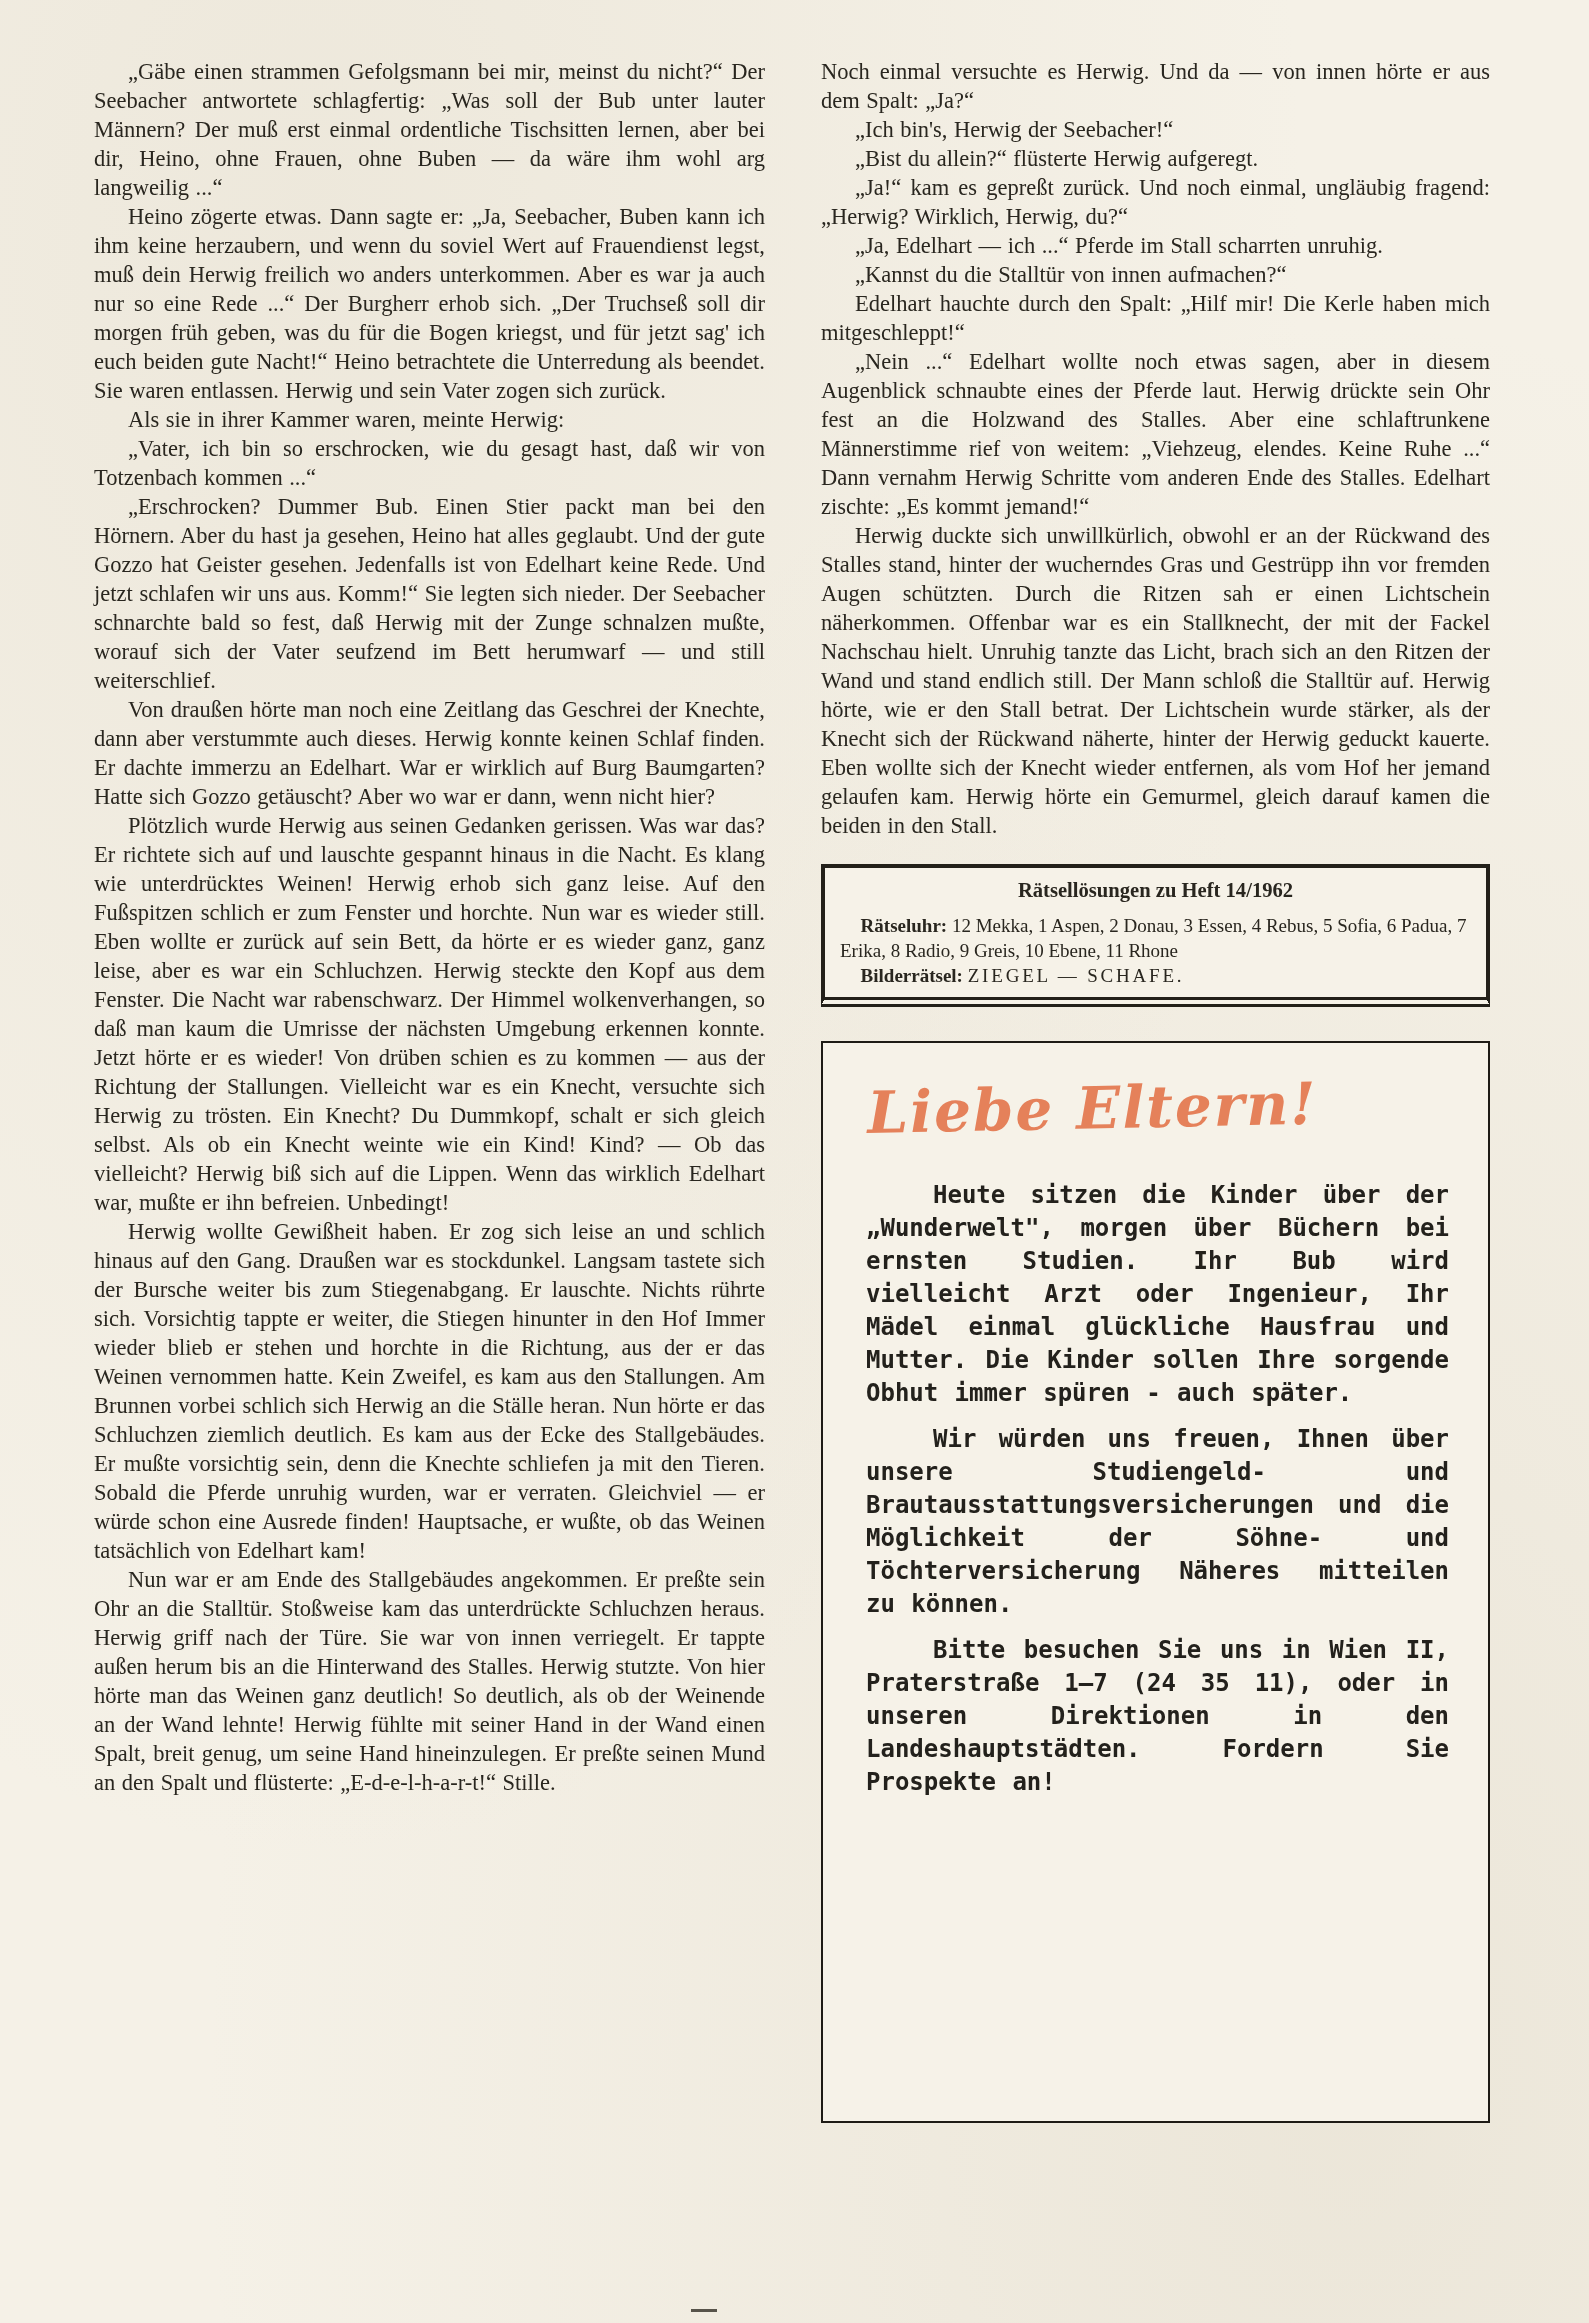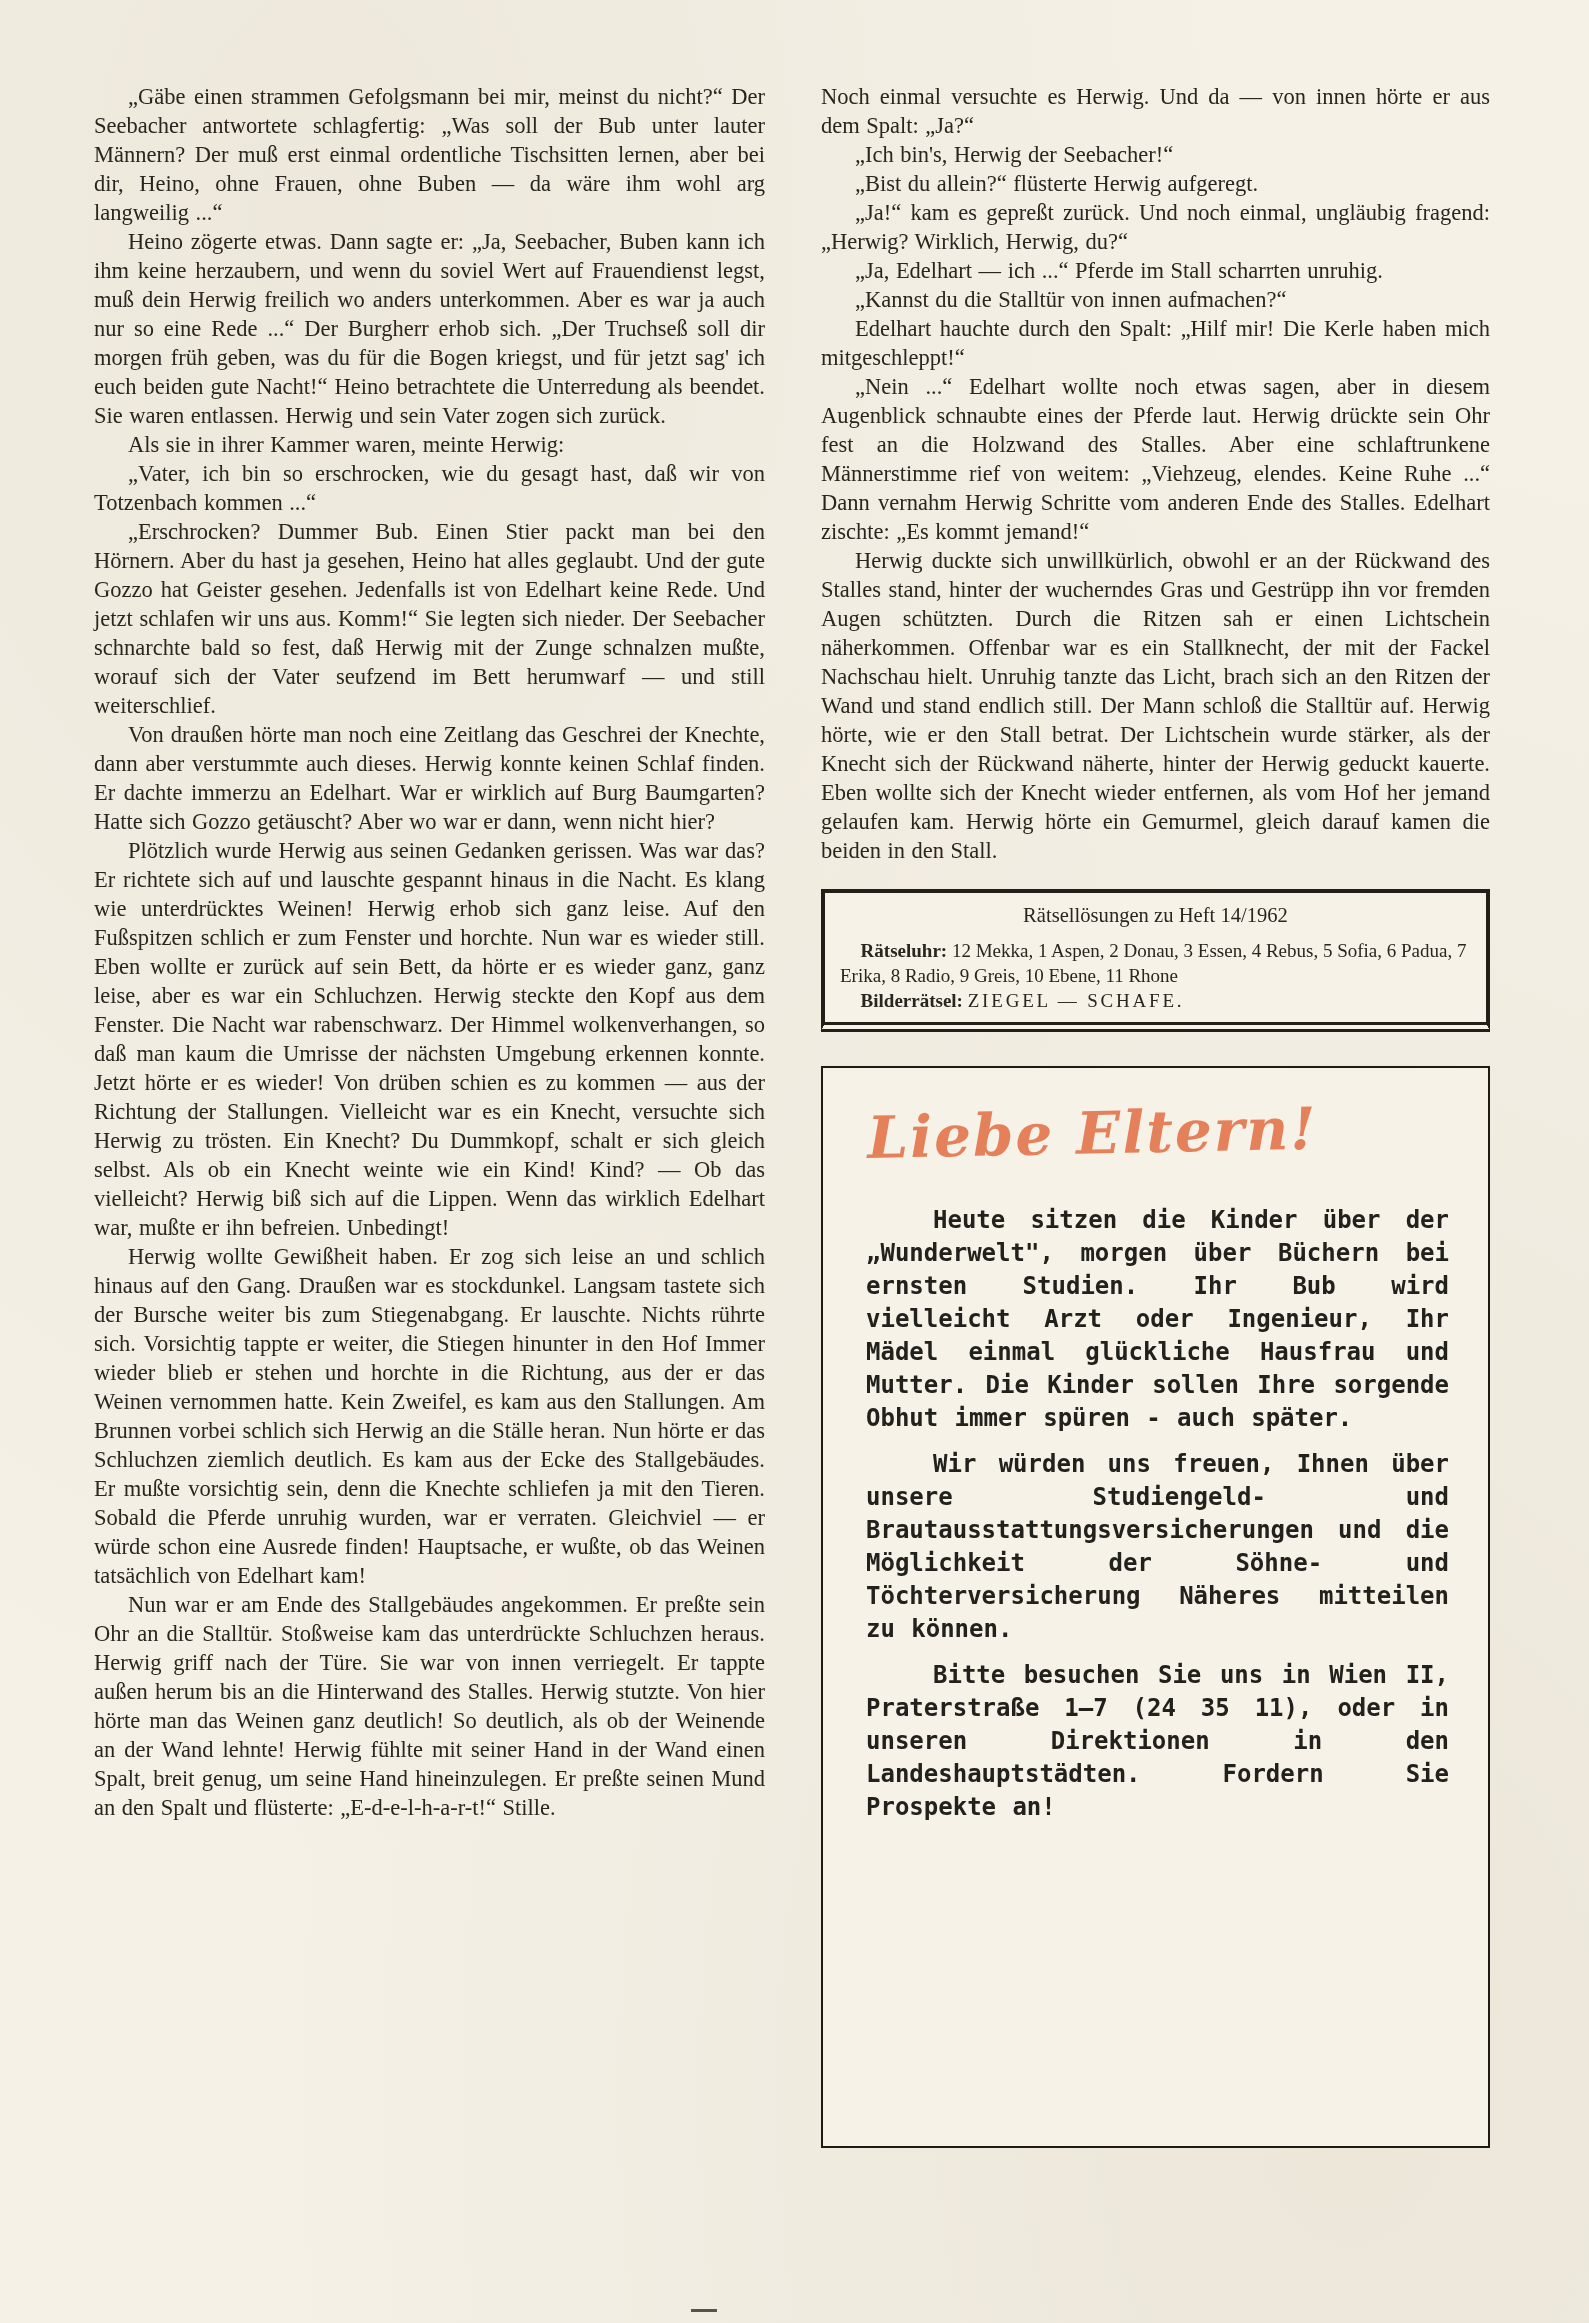--- a/index.html
+++ b/index.html
@@ -13,21 +13,21 @@
   }
   
   body::before {
     content: "";
     position: absolute; inset: 0;
     background:
       radial-gradient(ellipse at 20% 10%, rgba(214,205,184,.25), transparent 55%),
       radial-gradient(ellipse at 85% 90%, rgba(214,205,184,.30), transparent 60%);
     pointer-events: none;
   }
-  .col { position: absolute; top: 82px; }
+  .col { position: absolute; top: 57px; }
   .col-left  { left: 94px; width: 671px; }
   .col-right { left: 821px; width: 669px; }
   .story p {
     margin: 0;
     font-size: 22.5px;
     line-height: 29px;
     text-align: justify;
     text-indent: 34px;
     word-spacing: 0.9px;
   }
@@ -41,21 +41,21 @@
   
   .solutions {
     margin-top: 24px;
     border: 4.7px solid #232019;
     border-bottom: 10.3px double #232019;
     padding: 7.5px 15px 9.4px 15px;
     background: #f6f2e8;
   }
   .solutions .s-title {
     text-align: center;
-    font-weight: normal;
+    font-weight: bold;
     font-size: 20.6px;
     line-height: 26px;
     margin: 1.9px 0 9.4px 0;
   }
   .solutions p {
     margin: 0;
     font-size: 19px;
     line-height: 25px;
     text-align: left;
   }

